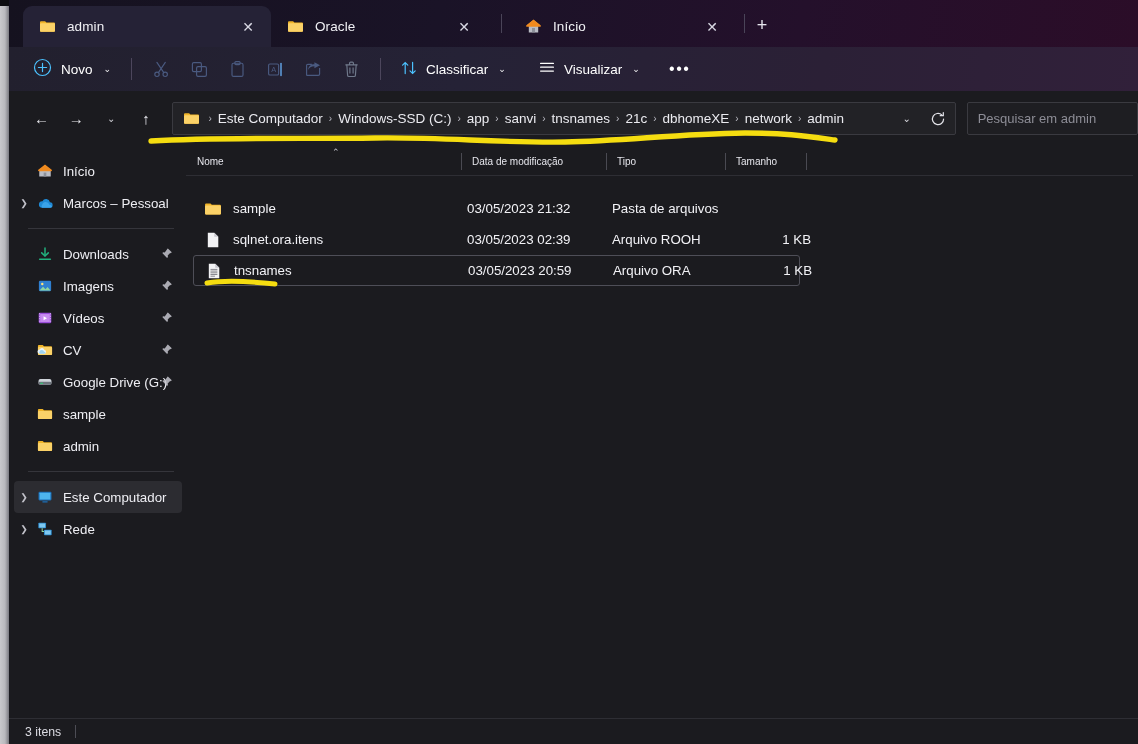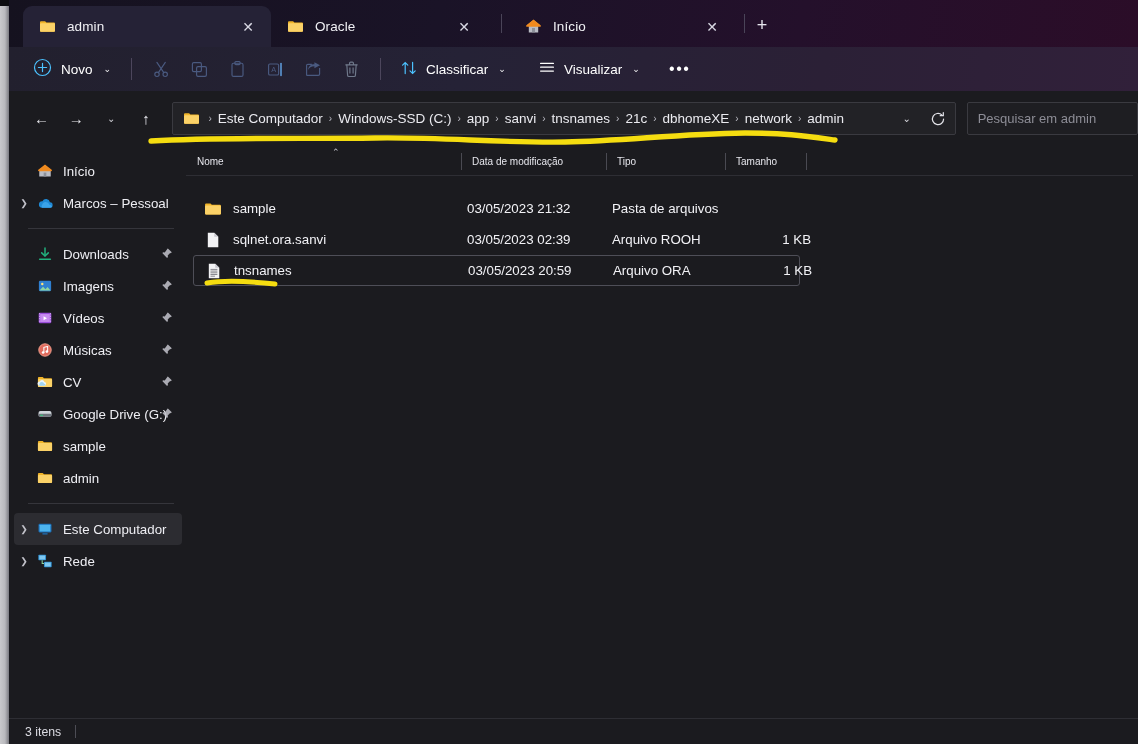--- a/index.html
+++ b/index.html
@@ -504,38 +504,20 @@
         </svg>
       </span>
       <span class="nav-lbl">Vídeos</span>
       <span class="nav-pin">
         <svg width="13" height="13" viewBox="0 0 14 14" fill="#c4c4cc">
           <path d="M8.8 1.3 12.7 5.2l-1.1 1.1-.7-.3-2.6 2.6.3 1.6-1 1-2.6-2.6-3 3.1 3-3.1-2.5-2.6 1-1 1.6.3L7.7 2l-.2-.6z"></path>
         </svg>
       </span>
     </div>
 
-    <div class="nav-item">
-      <span class="nav-exp"></span>
-      <span class="nav-ico">
-        <svg width="16" height="16" viewBox="0 0 17 17">
-          <circle cx="8.5" cy="8.5" r="6.6" fill="#e06a5c"></circle>
-          <circle cx="8.5" cy="8.5" r="6.6" fill="none" stroke="#f2a08e" stroke-width="1"></circle>
-          <path d="M7.3 11V5.7l4-.9v5" fill="none" stroke="#fff" stroke-width="1.1" stroke-linecap="round"></path>
-          <circle cx="6.5" cy="11.1" r="1.4" fill="#fff"></circle>
-            <circle cx="10.5" cy="10.2" r="1.4" fill="#fff"></circle>
-        </svg>
-      </span>
-      <span class="nav-lbl">Músicas</span>
-      <span class="nav-pin">
-        <svg width="13" height="13" viewBox="0 0 14 14" fill="#c4c4cc">
-          <path d="M8.8 1.3 12.7 5.2l-1.1 1.1-.7-.3-2.6 2.6.3 1.6-1 1-2.6-2.6-3 3.1 3-3.1-2.5-2.6 1-1 1.6.3L7.7 2l-.2-.6z"></path>
-        </svg>
-      </span>
-    </div>
 
     <div class="nav-item">
       <span class="nav-exp"></span>
       <span class="nav-ico">
         <svg width="16" height="16" viewBox="0 0 17 17">
           <path d="M1 4.2a1 1 0 0 1 1-1h4.1l1.3 1.4H15a1 1 0 0 1 1 1v7.2a1 1 0 0 1-1 1H2a1 1 0 0 1-1-1z" fill="#f0b429"></path>
           <path d="M1 6.2a1 1 0 0 1 1-1h13a1 1 0 0 1 1 1v6.6a1 1 0 0 1-1 1H2a1 1 0 0 1-1-1z" fill="#fbd268"></path>
           <path d="M2.6 12.4h5.1a1.9 1.9 0 0 0 .2-3.8 2.6 2.6 0 0 0-5-.6 2.1 2.1 0 0 0-.3 4.4z" fill="#e8f4fc"></path>
           <path d="M2.6 12.4h5.1a1.9 1.9 0 0 0 1.5-.8 1.9 1.9 0 0 0-1.7-1.2 2.5 2.5 0 0 0-4.9.3 1.4 1.4 0 0 0 0 1.7z" fill="#9fd4f2"></path>
         </svg>
@@ -659,21 +641,21 @@
       </div>
 
       <div class="row" style="margin:0 0 0 7px; width:607px;">
         <div class="cell name">
           <span class="fico">
             <svg width="18" height="18" viewBox="0 0 17 17">
               <path d="M3.6 1.6h6.1l3.8 3.8v10H3.6z" fill="#f2f2f4"></path>
               <path d="M9.7 1.6 13.5 5.4H9.7z" fill="#c9c9d0"></path>
             </svg>
           </span>
-          <span>sqlnet.ora.sanvi</span>
+          <span>sqlnet.ora.itens</span>
         </div>
         <div class="cell date">03/05/2023 02:39</div>
         <div class="cell type">Arquivo ROOH</div>
         <div class="cell size">1 KB</div>
       </div>
 
       <div class="row focused" style="margin:0 0 0 7px; width:607px;">
         <div class="cell name">
           <span class="fico">
             <svg width="18" height="18" viewBox="0 0 17 17">

